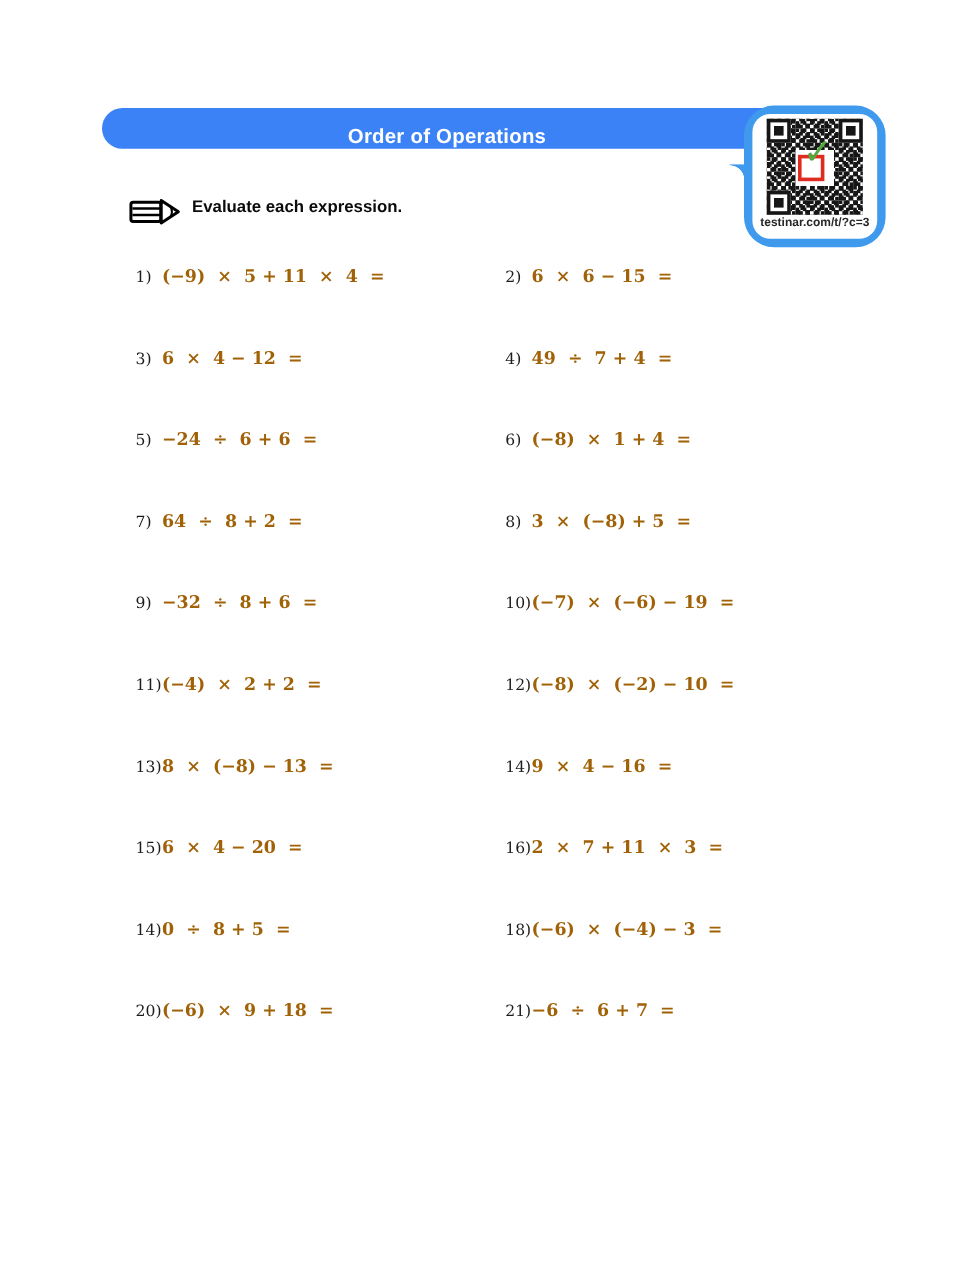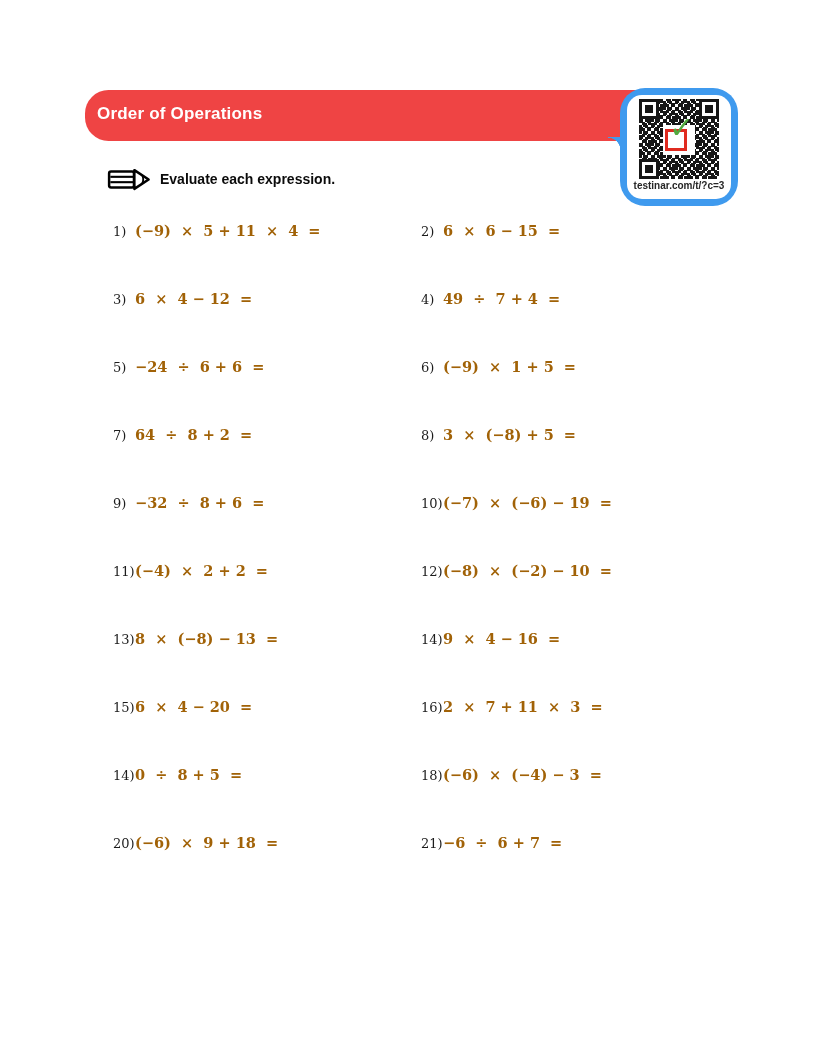--- a/index.html
+++ b/index.html
@@ -4,22 +4,22 @@
 <style>
   * { margin:0; padding:0; box-sizing:border-box; }
   html,body { background:#fff; }
   .page {
     position:relative; width:816px; height:1056px; background:#ffffff;
     font-family:"Liberation Sans", sans-serif; overflow:hidden;
   }
 
   
   .header-bar {
-    position:absolute; left:85px; top:90px; width:563px; height:51px;
-    background:#ef4444; border-radius:23.5px 0 0 23.5px;
+    position:absolute; left:85px; top:90px; width:563px; height:34px;
+    background:#3b82f6; border-radius:23.5px 0 0 23.5px;text-align:center;
   }
   .header-title {
     color:#ffffff; font-weight:bold; font-size:17px; line-height:47px;
     padding-left:12px; letter-spacing:0.2px;
   }
   .bar-fillet {
     position:absolute; left:608px; top:137px; width:13px; height:13px;
     background:radial-gradient(circle at 0 100%, rgba(0,0,0,0) 12px, #3F9AEE 12.5px);
   }
 
@@ -63,21 +63,21 @@
     position:absolute; left:6px; top:-12px; font-family:"DejaVu Sans", sans-serif;
     font-weight:bold; font-size:30px; color:#53A93F; line-height:1;
   }
   .qr-caption {
     margin-top:1px; font-size:10px; font-weight:bold; color:#262626; letter-spacing:0;
   }
 
   
   .instruction-row {
     position:absolute; left:107px; top:164px; height:30px;
-    display:flex; align-items:center; gap:9px;
+    display:flex; align-items:flex-start; gap:9px;
   }
   .instruction-text { font-size:14px; font-weight:bold; color:#0b0b0b; }
 
   
   .problems {
     position:absolute; left:113px; top:196px; width:620px;
     display:grid; grid-template-columns:308px 1fr; grid-auto-rows:68px;
     align-items:center;
   }
   .problem { display:flex; align-items:baseline; }
@@ -144,21 +144,21 @@
     <div class="problem">
         <span class="p-num">4)</span>
         <span class="p-expr">49  ÷  7 + 4  =</span>
       </div>
     <div class="problem">
         <span class="p-num">5)</span>
         <span class="p-expr">−24  ÷  6 + 6  =</span>
       </div>
     <div class="problem">
         <span class="p-num">6)</span>
-        <span class="p-expr">(−9)  ×  1 + 5  =</span>
+        <span class="p-expr">(−8)  ×  1 + 4  =</span>
       </div>
     <div class="problem">
         <span class="p-num">7)</span>
         <span class="p-expr">64  ÷  8 + 2  =</span>
       </div>
     <div class="problem">
         <span class="p-num">8)</span>
         <span class="p-expr">3  ×  (−8) + 5  =</span>
       </div>
     <div class="problem">

